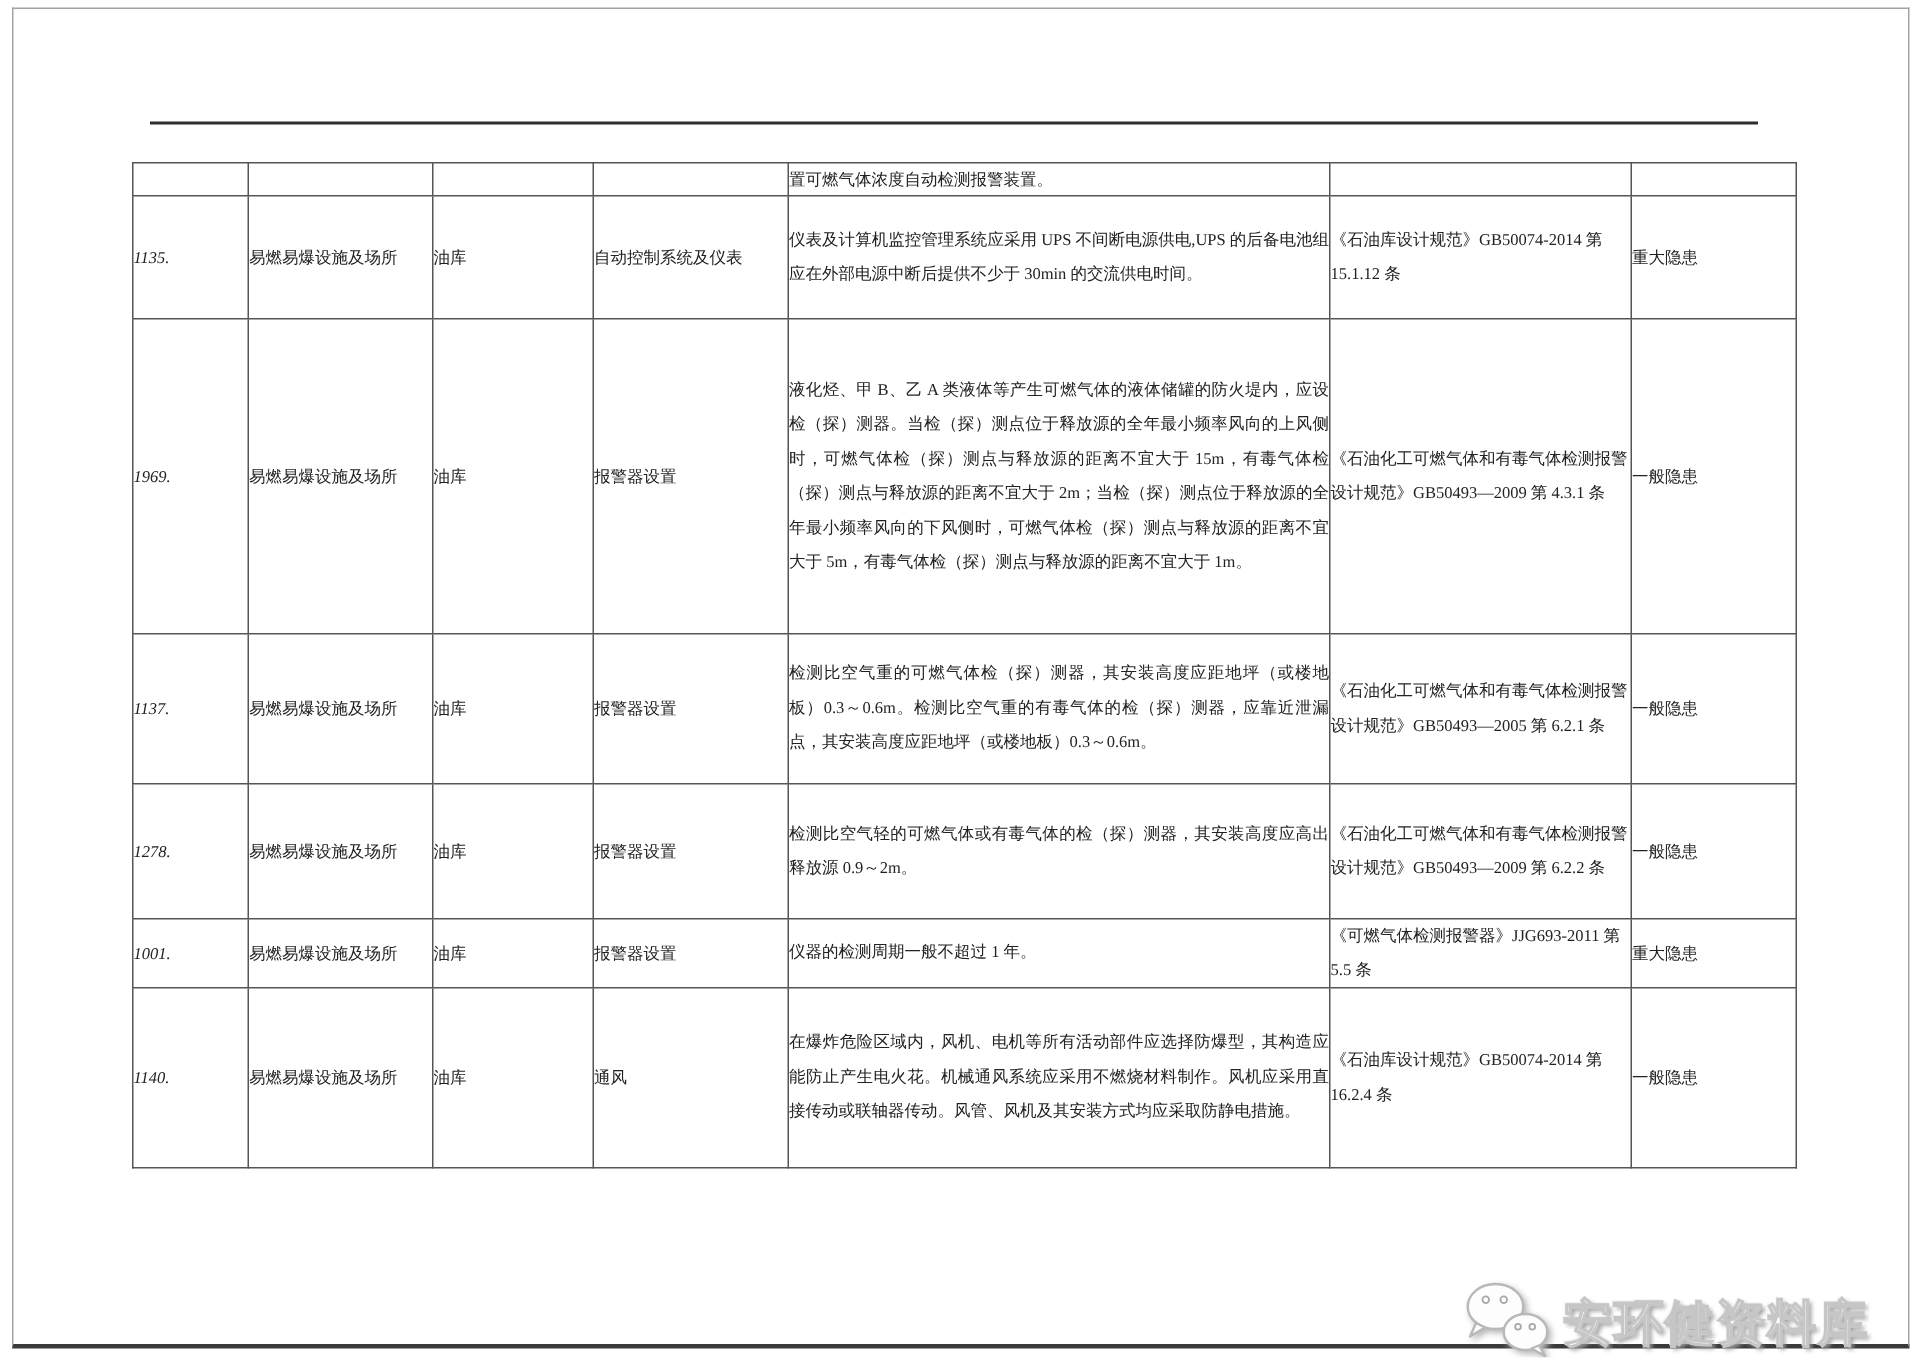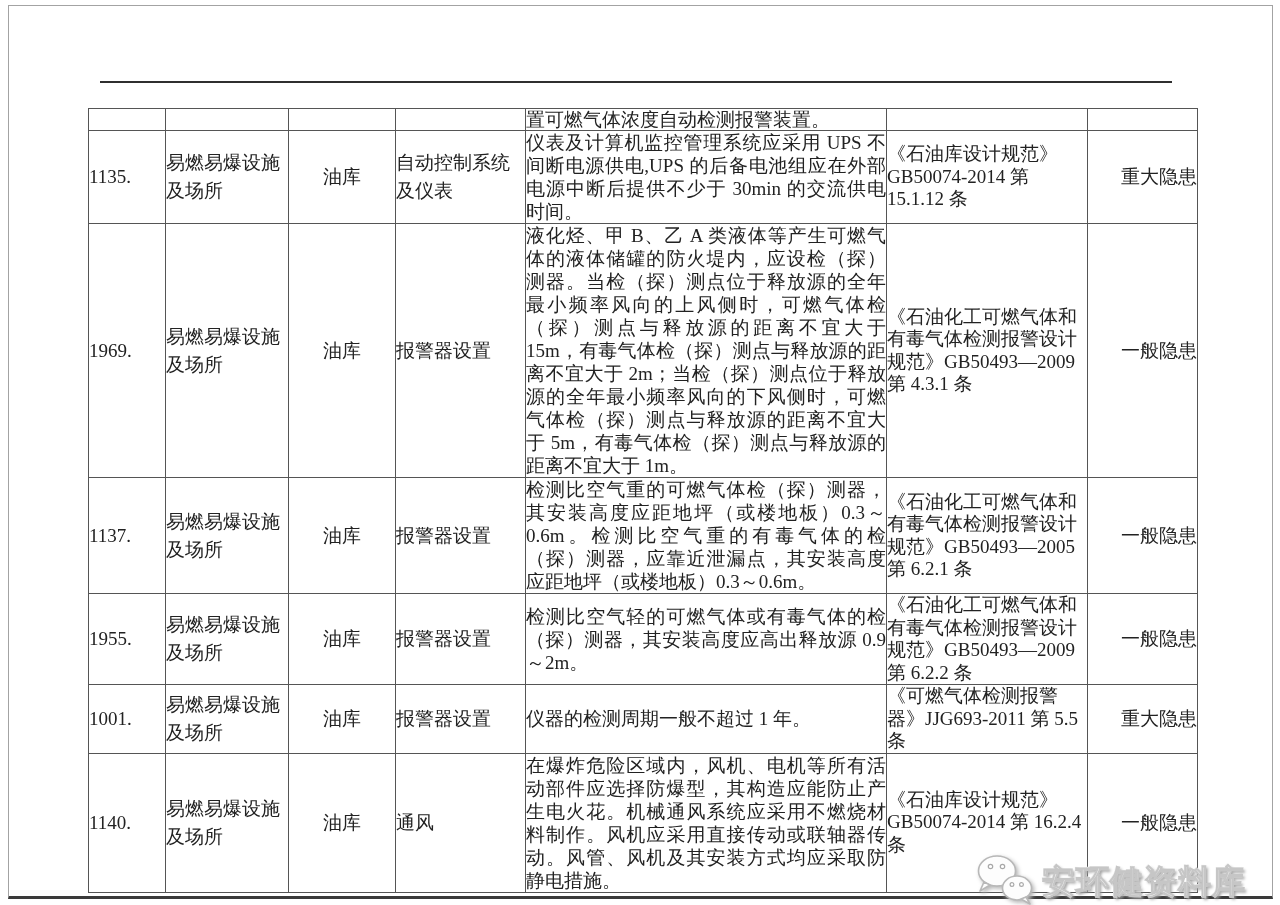--- a/index.html
+++ b/index.html
@@ -12,32 +12,32 @@
     border:1px solid #a3a3a3;border-bottom:3px solid #3a3a3a;
   }
   .header-rule{
     position:absolute;left:100px;top:81px;width:1072px;height:2px;background:#2f2f2f;
   }
   table.hazard{
     position:absolute;left:88px;top:108px;width:1109px;
     border-collapse:collapse;table-layout:fixed;
   }
   table.hazard td{
-    border:1px solid #555;vertical-align:middle;font-size:19px;padding:0;
+    border:1px solid #555;vertical-align:middle;font-size:11px;padding:0;
     overflow:hidden;color:#222;
   }
   col.c-no{width:77px}col.c-cat{width:123px}col.c-loc{width:107px}
   col.c-item{width:130px}col.c-desc{width:361px}col.c-ref{width:201px}col.c-level{width:110px}
-  td.no{padding-left:12px;}
+  td.no{padding-left:12px;font-style:italic;}
   td.cat{padding-left:16px;padding-right:6px;line-height:28px;}
-  td.loc{padding-left:14px;text-align:center;}
+  td.loc{padding-left:14px;}
   td.item{padding-left:12px;padding-right:6px;line-height:28px;margin-top:12px;}
   td.desc{padding:2px 6px 2px 8px;line-height:23px;text-align:justify;}
   td.ref{padding:2px 8px 2px 10px;line-height:22.5px;}
-  td.level{text-align:right;}
+  td.level{text-align:left;}
   tr.r0{height:22px}tr.r1{height:82px}tr.r2{height:210px}tr.r3{height:100px}
   tr.r4{height:90px}tr.r5{height:46px}tr.r6{height:120px}
   tr.r0 td.desc{vertical-align:top;line-height:20px;padding-top:1px;}
   .watermark{
     position:absolute;left:974px;top:853px;display:flex;align-items:center;gap:6px;
   }
   .wm-text{
     font-family:"Liberation Sans","DejaVu Sans",sans-serif;font-weight:bold;
     font-size:33px;letter-spacing:1px;color:#ffffff;
     -webkit-text-stroke:1px #c6c6c6;
@@ -93,21 +93,21 @@
   <tr class="r3">
     <td class="no">1137.</td>
     <td class="cat">易燃易爆设施及场所</td>
     <td class="loc">油库</td>
     <td class="item">报警器设置</td>
     <td class="desc">检测比空气重的可燃气体检（探）测器，其安装高度应距地坪（或楼地板）0.3～0.6m。检测比空气重的有毒气体的检（探）测器，应靠近泄漏点，其安装高度应距地坪（或楼地板）0.3～0.6m。</td>
     <td class="ref">《石油化工可燃气体和有毒气体检测报警设计规范》GB50493—2005 第 6.2.1 条</td>
     <td class="level">一般隐患</td>
   </tr>
   <tr class="r4">
-    <td class="no">1955.</td>
+    <td class="no">1278.</td>
     <td class="cat">易燃易爆设施及场所</td>
     <td class="loc">油库</td>
     <td class="item">报警器设置</td>
     <td class="desc">检测比空气轻的可燃气体或有毒气体的检（探）测器，其安装高度应高出释放源 0.9～2m。</td>
     <td class="ref">《石油化工可燃气体和有毒气体检测报警设计规范》GB50493—2009 第 6.2.2 条</td>
     <td class="level">一般隐患</td>
   </tr>
   <tr class="r5">
     <td class="no">1001.</td>
     <td class="cat">易燃易爆设施及场所</td>

